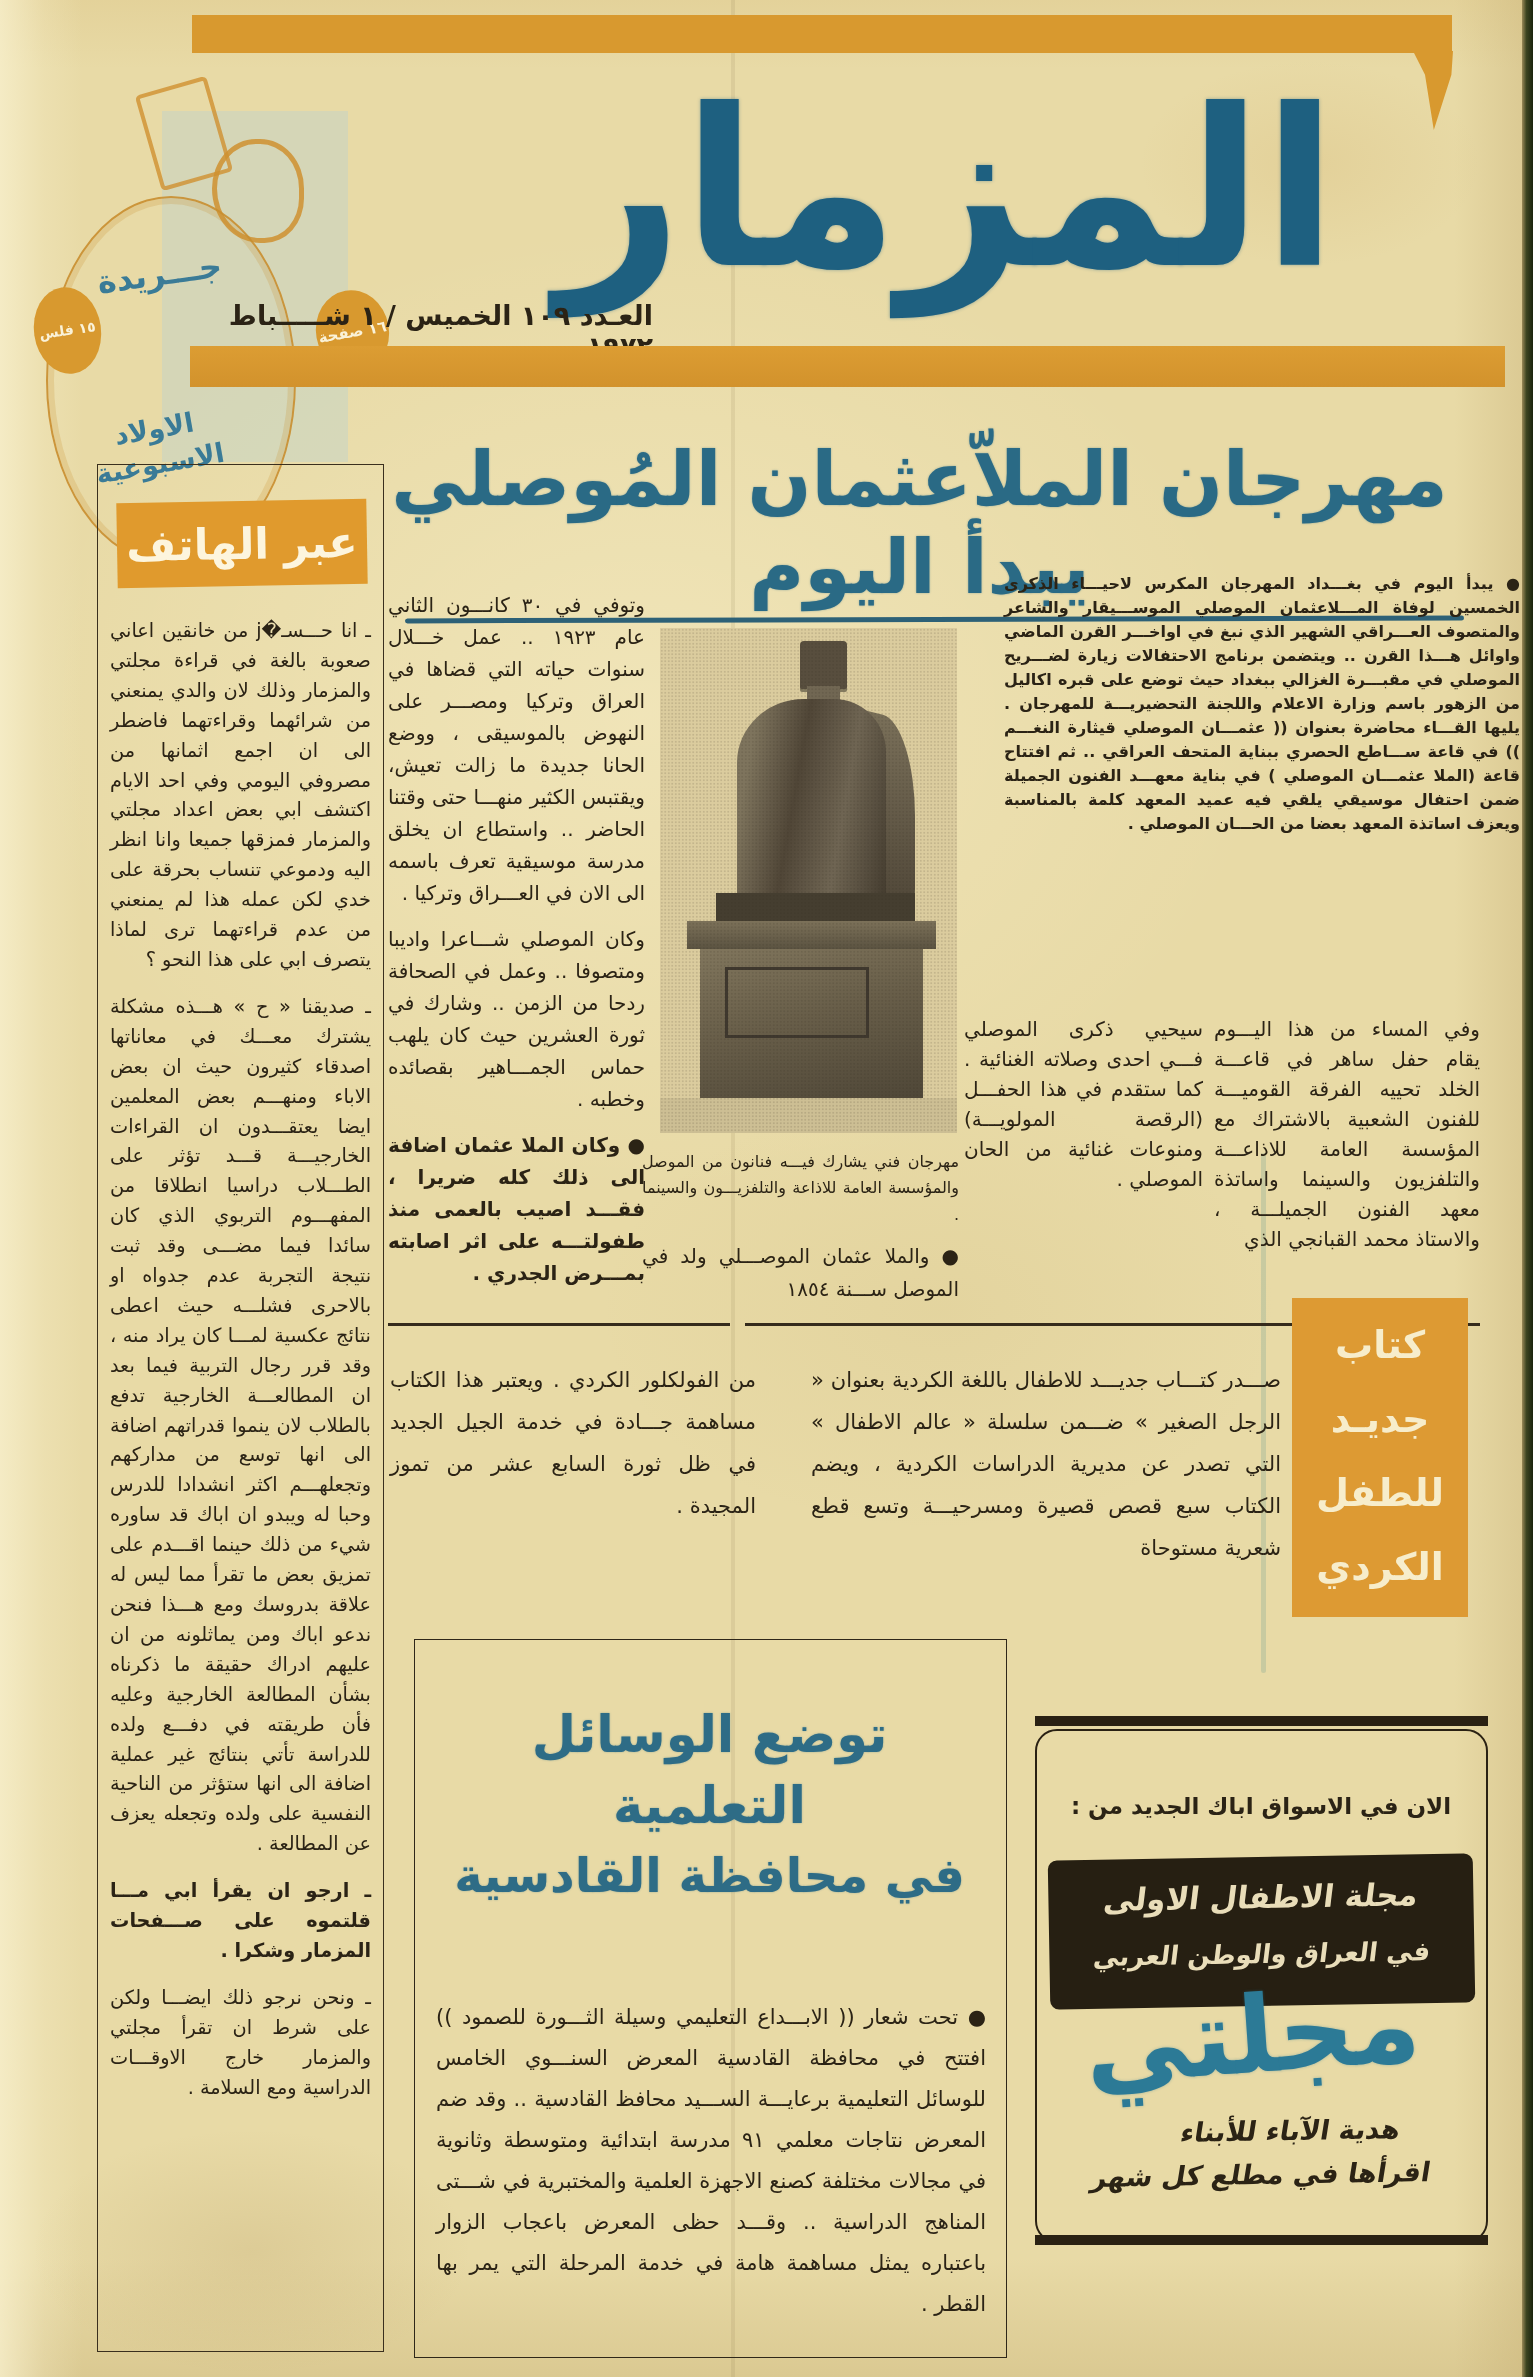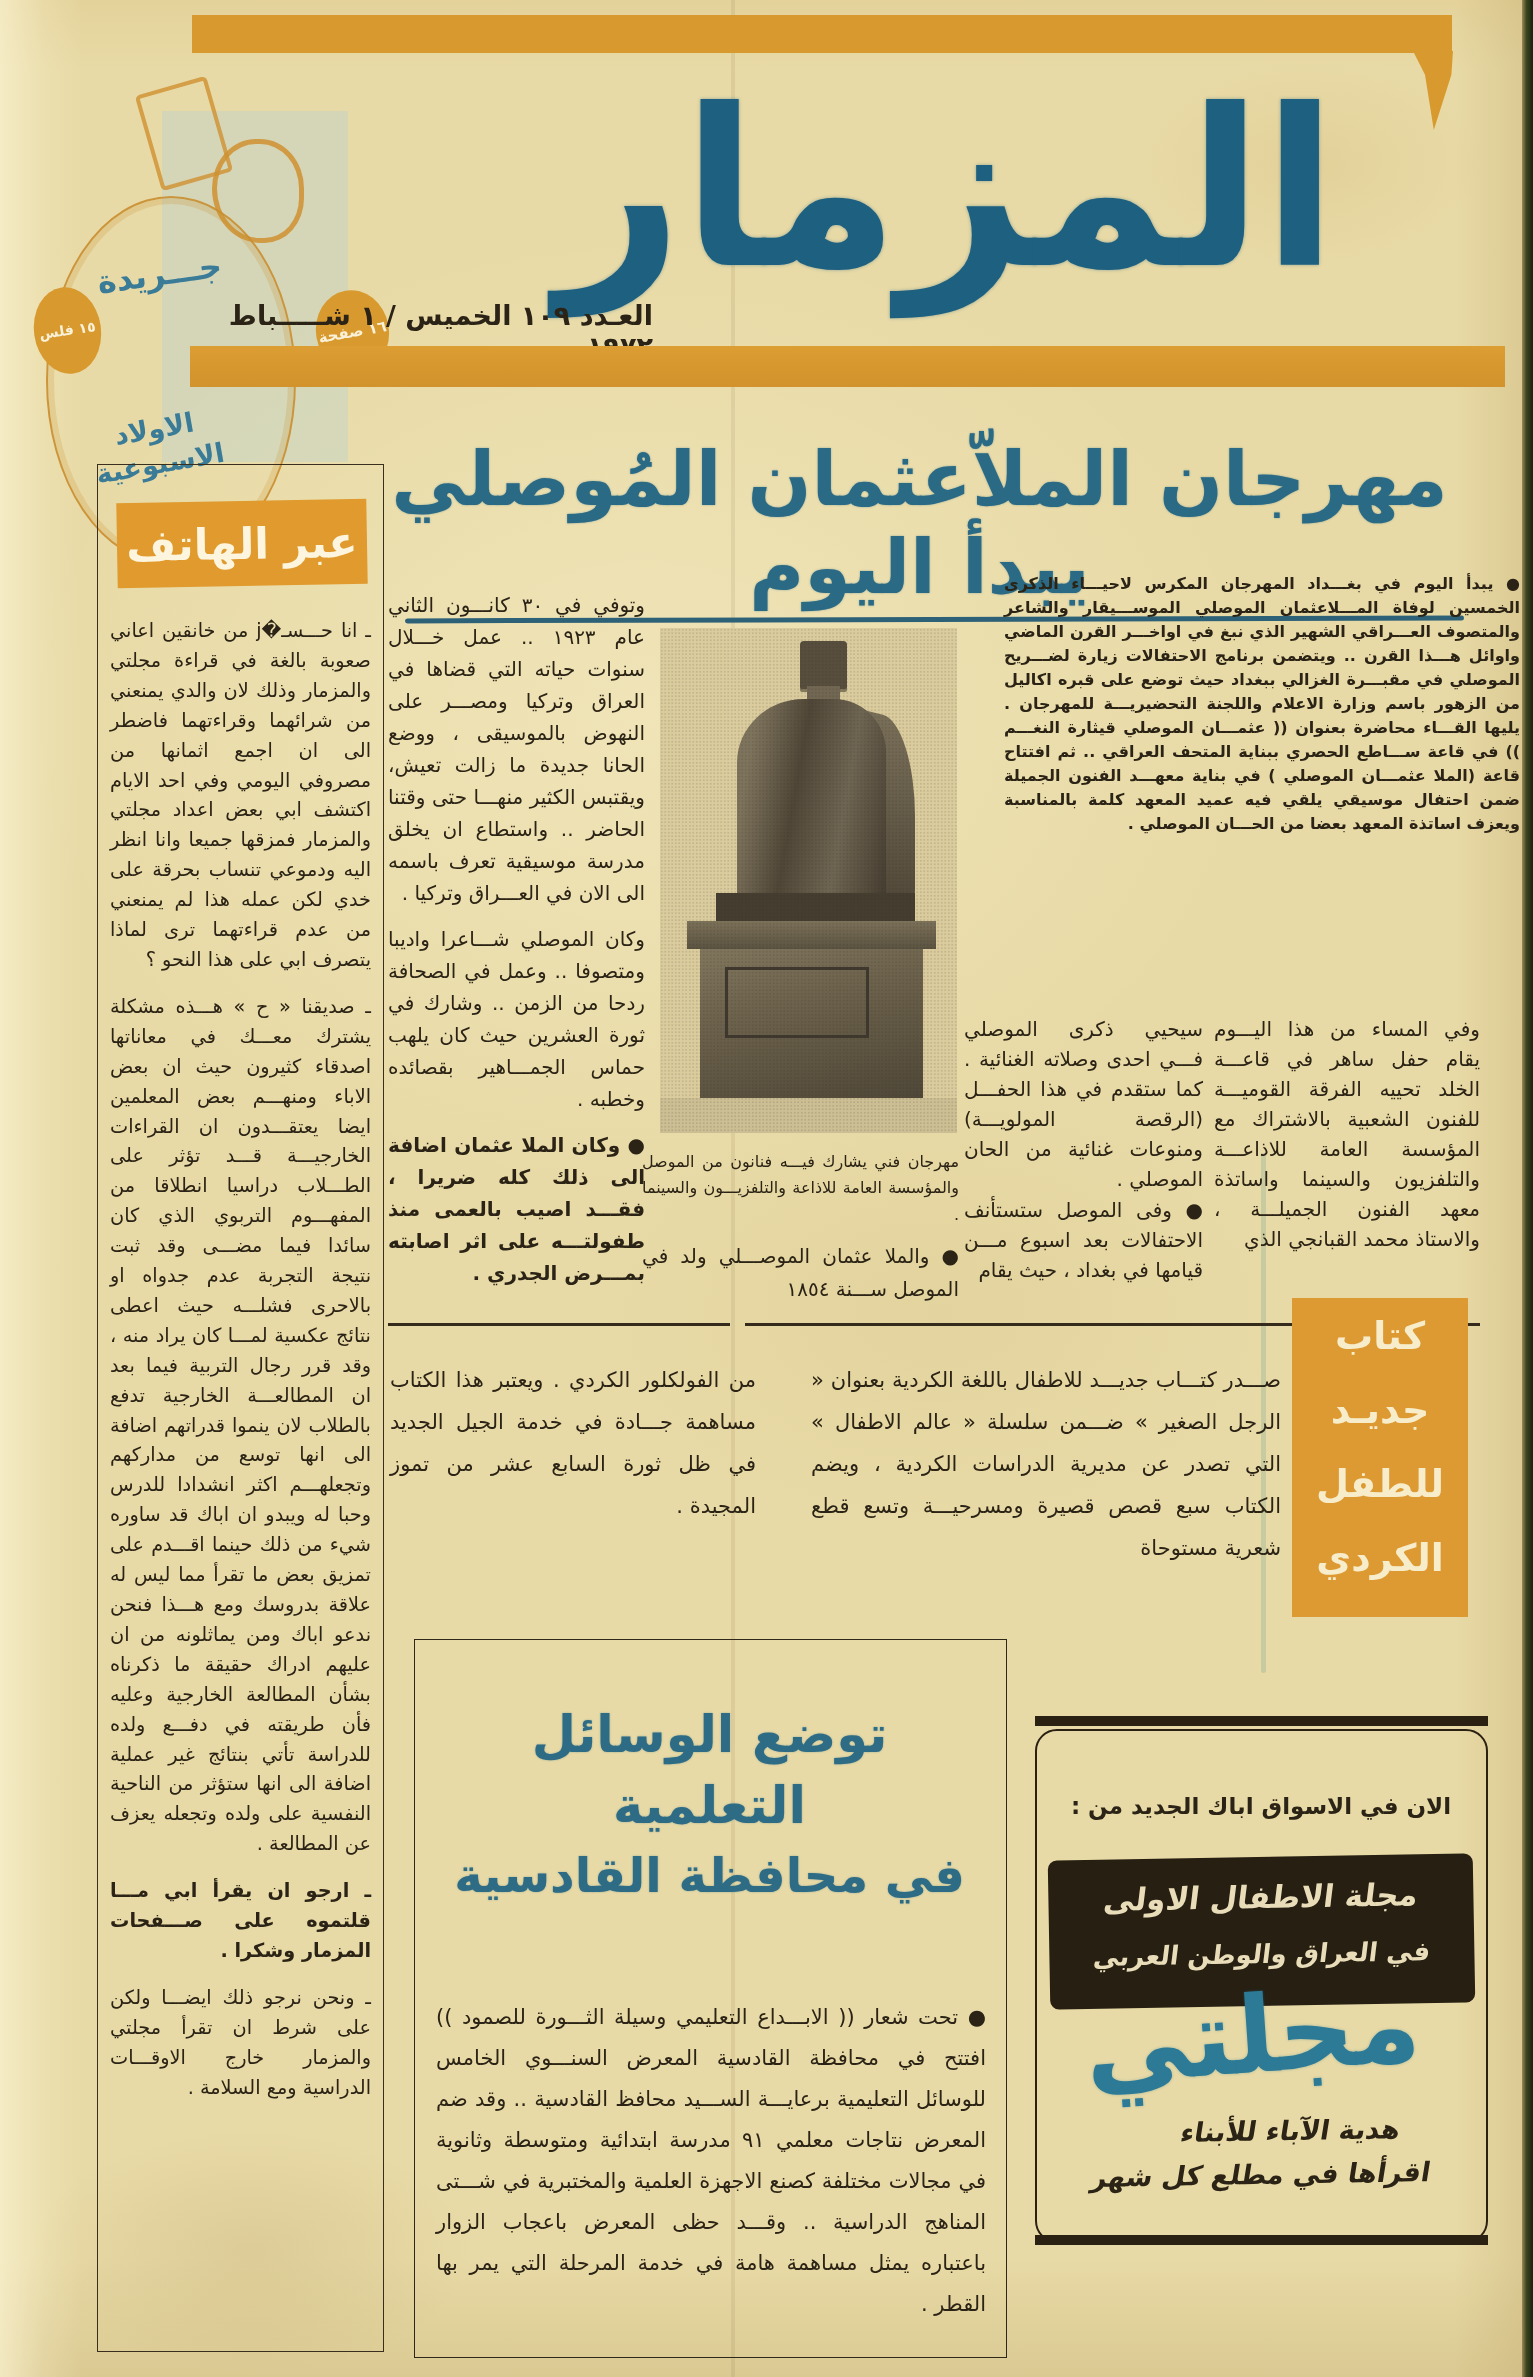--- a/index.html
+++ b/index.html
@@ -82,21 +82,21 @@
   
   .lead-intro{left:1005px;top:572px;width:516px;font-size:16px;line-height:1.5;font-weight:bold;}
   .col-evening{left:1215px;top:1014px;width:266px;font-size:20px;line-height:1.5;}
   .col-memory{left:965px;top:1014px;width:239px;font-size:20px;line-height:1.5;}
   .col-mosul{left:965px;top:1195px;width:239px;font-size:20px;line-height:1.5;}
 
   .divider-a{left:389px;top:1323px;width:342px;height:2.5px;background:#352b1c;}
   .divider-b{left:746px;top:1323px;width:735px;height:2.5px;background:#352b1c;}
 
   
-  .kb-box{left:1293px;top:1298px;width:176px;height:319px;background:#dd9a33;color:#f7edcb;text-align:center;font-weight:bold;font-size:38px;line-height:74px;padding-top:1px;}
+  .kb-box{left:1293px;top:1298px;width:176px;height:319px;background:#dd9a33;color:#f7edcb;text-align:center;font-weight:bold;font-size:38px;line-height:74px;padding-top:10px;}
   .kb-right{left:812px;top:1359px;width:470px;font-size:21px;line-height:2.0;}
   .kb-left{left:391px;top:1359px;width:366px;font-size:21px;line-height:2.0;}
 
   
   .expo-box{left:415px;top:1639px;width:593px;height:719px;border:1.5px solid #2f2719;}
   .expo-title{position:absolute;left:15px;top:59px;width:559px;text-align:center;color:#2e6c86;font-weight:bold;text-shadow:0 0 2px rgba(46,108,134,.45);}
   .expo-t1{font-size:51px;line-height:1.4;}
   .expo-t2{font-size:48px;line-height:1.4;}
   .expo-body{position:absolute;left:21px;top:317px;width:550px;font-size:21px;line-height:1.95;margin-top:40px;}
 
@@ -167,21 +167,20 @@
     <div class="st-pedcap"></div>
     <div class="st-ped"></div>
     <div class="st-ground"></div>
   </div>
   <div class="abs caption rtl just">مهرجان فني يشارك فيـــه فنانون من الموصل والمؤسسة العامة للاذاعة والتلفزيـــون والسينما .</div>
   <div class="abs born-line rtl just">● والملا عثمان الموصـــلي ولد في الموصل ســـنة ١٨٥٤</div>
 
   <div class="abs lead-intro rtl just">● يبدأ اليوم في بغـــداد المهرجان المكرس لاحيـــاء الذكرى الخمسين لوفاة المـــلاعثمان الموصلي الموســـيقار والشاعر والمتصوف العـــراقي الشهير الذي نبغ في اواخـــر القرن الماضي واوائل هـــذا القرن .. ويتضمن برنامج الاحتفالات زيارة لضـــريح الموصلي في مقبـــرة الغزالي ببغداد حيث توضع على قبره اكاليل من الزهور باسم وزارة الاعلام واللجنة التحضيريـــة للمهرجان . يليها القـــاء محاضرة بعنوان (( عثمـــان الموصلي قيثارة النغـــم )) في قاعة ســـاطع الحصري ببناية المتحف العراقي .. ثم افتتاح قاعة (الملا عثمـــان الموصلي ) في بناية معهـــد الفنون الجميلة ضمن احتفال موسيقي يلقي فيه عميد المعهد كلمة بالمناسبة ويعزف اساتذة المعهد بعضا من الحـــان الموصلي .</div>
   <div class="abs col-evening rtl just">وفي المساء من هذا اليـــوم يقام حفل ساهر في قاعـــة الخلد تحييه الفرقة القوميـــة للفنون الشعبية بالاشتراك مع المؤسسة العامة للاذاعـــة والتلفزيون والسينما واساتذة معهد الفنون الجميلـــة ، والاستاذ محمد القبانجي الذي</div>
   <div class="abs col-memory rtl just">سيحيي ذكرى الموصلي فـــي احدى وصلاته الغنائية . كما ستقدم في هذا الحفـــل (الرقصة المولويـــة) ومنوعات غنائية من الحان الموصلي .</div>
-  <div class="abs col-mosul rtl just">● وفى الموصل ستستأنف الاحتفالات بعد اسبوع مـــن قيامها في بغداد ، حيث يقام</div>
 
   <div class="abs divider-a"></div>
   <div class="abs divider-b"></div>
 
   <div class="abs kb-box rtl">
     <div>كتاب</div>
     <div>جديـد</div>
     <div>للطفل</div>
     <div>الكردي</div>
   </div>

